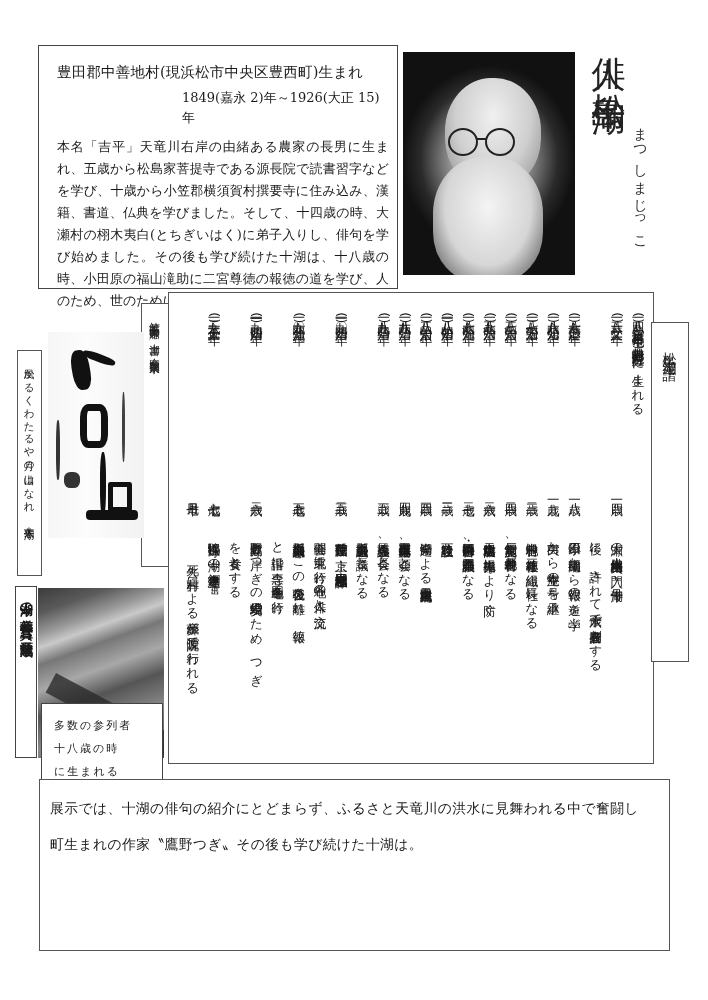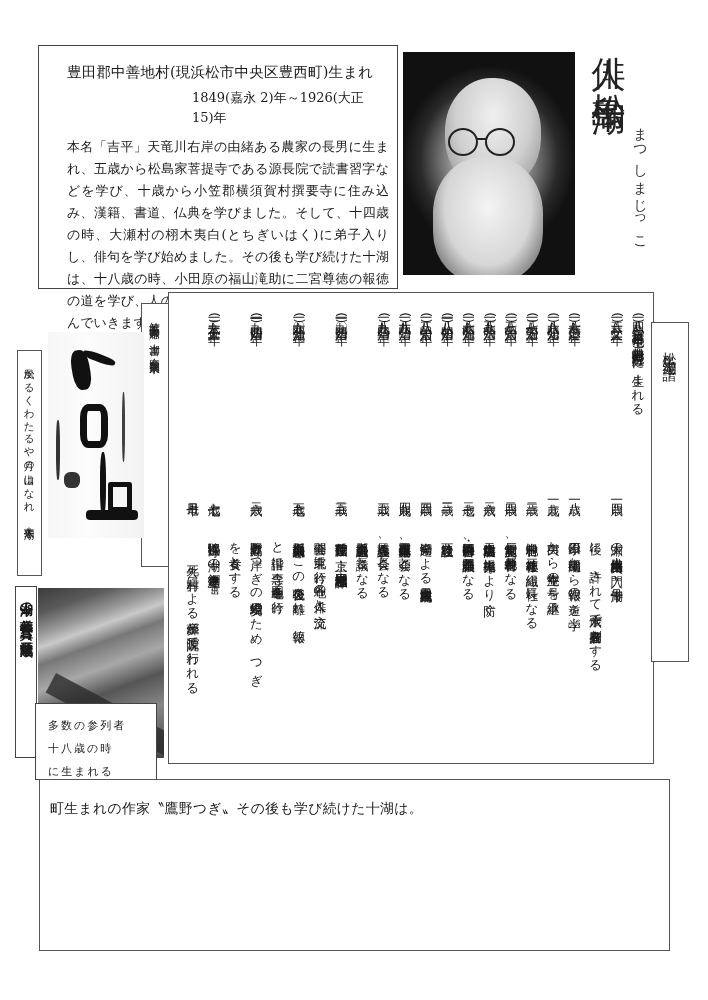--- a/index.html
+++ b/index.html
@@ -2,21 +2,21 @@
 <html><head>
   <meta charset="utf-8">
   <style>
     * { box-sizing: border-box; margin: 0; padding: 0; }
     html, body { width: 708px; height: 1000px; background: #ffffff; overflow: hidden; }
     body { position: relative; font-family: "DejaVu Sans", sans-serif; color: #1a1a1a; }
 
     
     .bio-box {
       position: absolute; left: 38px; top: 45px; width: 360px; height: 244px;
-      border: 1.5px solid #444; background: #fff; padding: 16px 8px 6px 28px;
+      border: 1.5px solid #444; background: #fff; padding: 16px 8px 6px 18px;
       font-family: "DejaVu Serif", serif;
     }
     .bio-origin { font-size: 14.5px; line-height: 20px; letter-spacing: 0.2px; }
     .bio-dates { font-size: 13px; line-height: 20px; margin-top: 6px; padding-left: 125px; }
     .bio-text { font-size: 13px; line-height: 22px; margin-top: 8px; text-align: justify; }
 
     
     .portrait {
       position: absolute; left: 403px; top: 52px; width: 172px; height: 223px;
       background: radial-gradient(ellipse 50% 42% at 50% 48%, #d8d8d8 0%, #a0a0a0 40%, #2a2a2a 80%, #111 100%);
@@ -111,21 +111,21 @@
       position: absolute; left: 38px; top: 588px; width: 126px; height: 170px;
       background:
         linear-gradient(160deg, #3c3c3c 0%, #5a5a5a 12%, #9a9a9a 22%, #c9c9c9 28%, #777 36%, #a8a8a8 48%, #555 60%, #888 75%, #444 100%);
       overflow: hidden;
     }
     .funeral-photo .row {
       position: absolute; left: 18px; top: 85px; width: 160px; height: 22px; background: #2b2b2b;
       transform: rotate(28deg); transform-origin: left top; opacity: 0.8;
     }
     .funeral-caption {
-      position: absolute; left: 35px; top: 703px; width: 122px; height: 77px;
+      position: absolute; left: 41px; top: 703px; width: 122px; height: 77px;
       border: 1.2px solid #444; background: #fff; padding: 10px 6px 0 12px;
       font-family: "DejaVu Serif", serif; font-size: 11px; line-height: 23px; letter-spacing: 2px;
     }
 
     
     .desc-box {
       position: absolute; left: 39px; top: 779px; width: 631px; height: 172px;
       border: 1.3px solid #555; background: #fff; padding: 10px 8px 0 10px;
       font-family: "DejaVu Sans", sans-serif; font-size: 13.8px; line-height: 36px; letter-spacing: 0.4px;
     }
@@ -269,14 +269,15 @@
 <div class="funeral-photo">
   <div class="row"></div>
 </div>
 <div class="funeral-caption">
   <div>多数の参列者</div>
   <div>十八歳の時</div>
   <div>に生まれる</div>
 </div>
 
 <div class="desc-box">
+  <div>展示では、十湖の俳句の紹介にとどまらず、ふるさと天竜川の洪水に見舞われる中で奮闘し</div>
   <div>町生まれの作家〝鷹野つぎ〟その後も学び続けた十湖は。</div>
 </div>
 
 </body></html>

